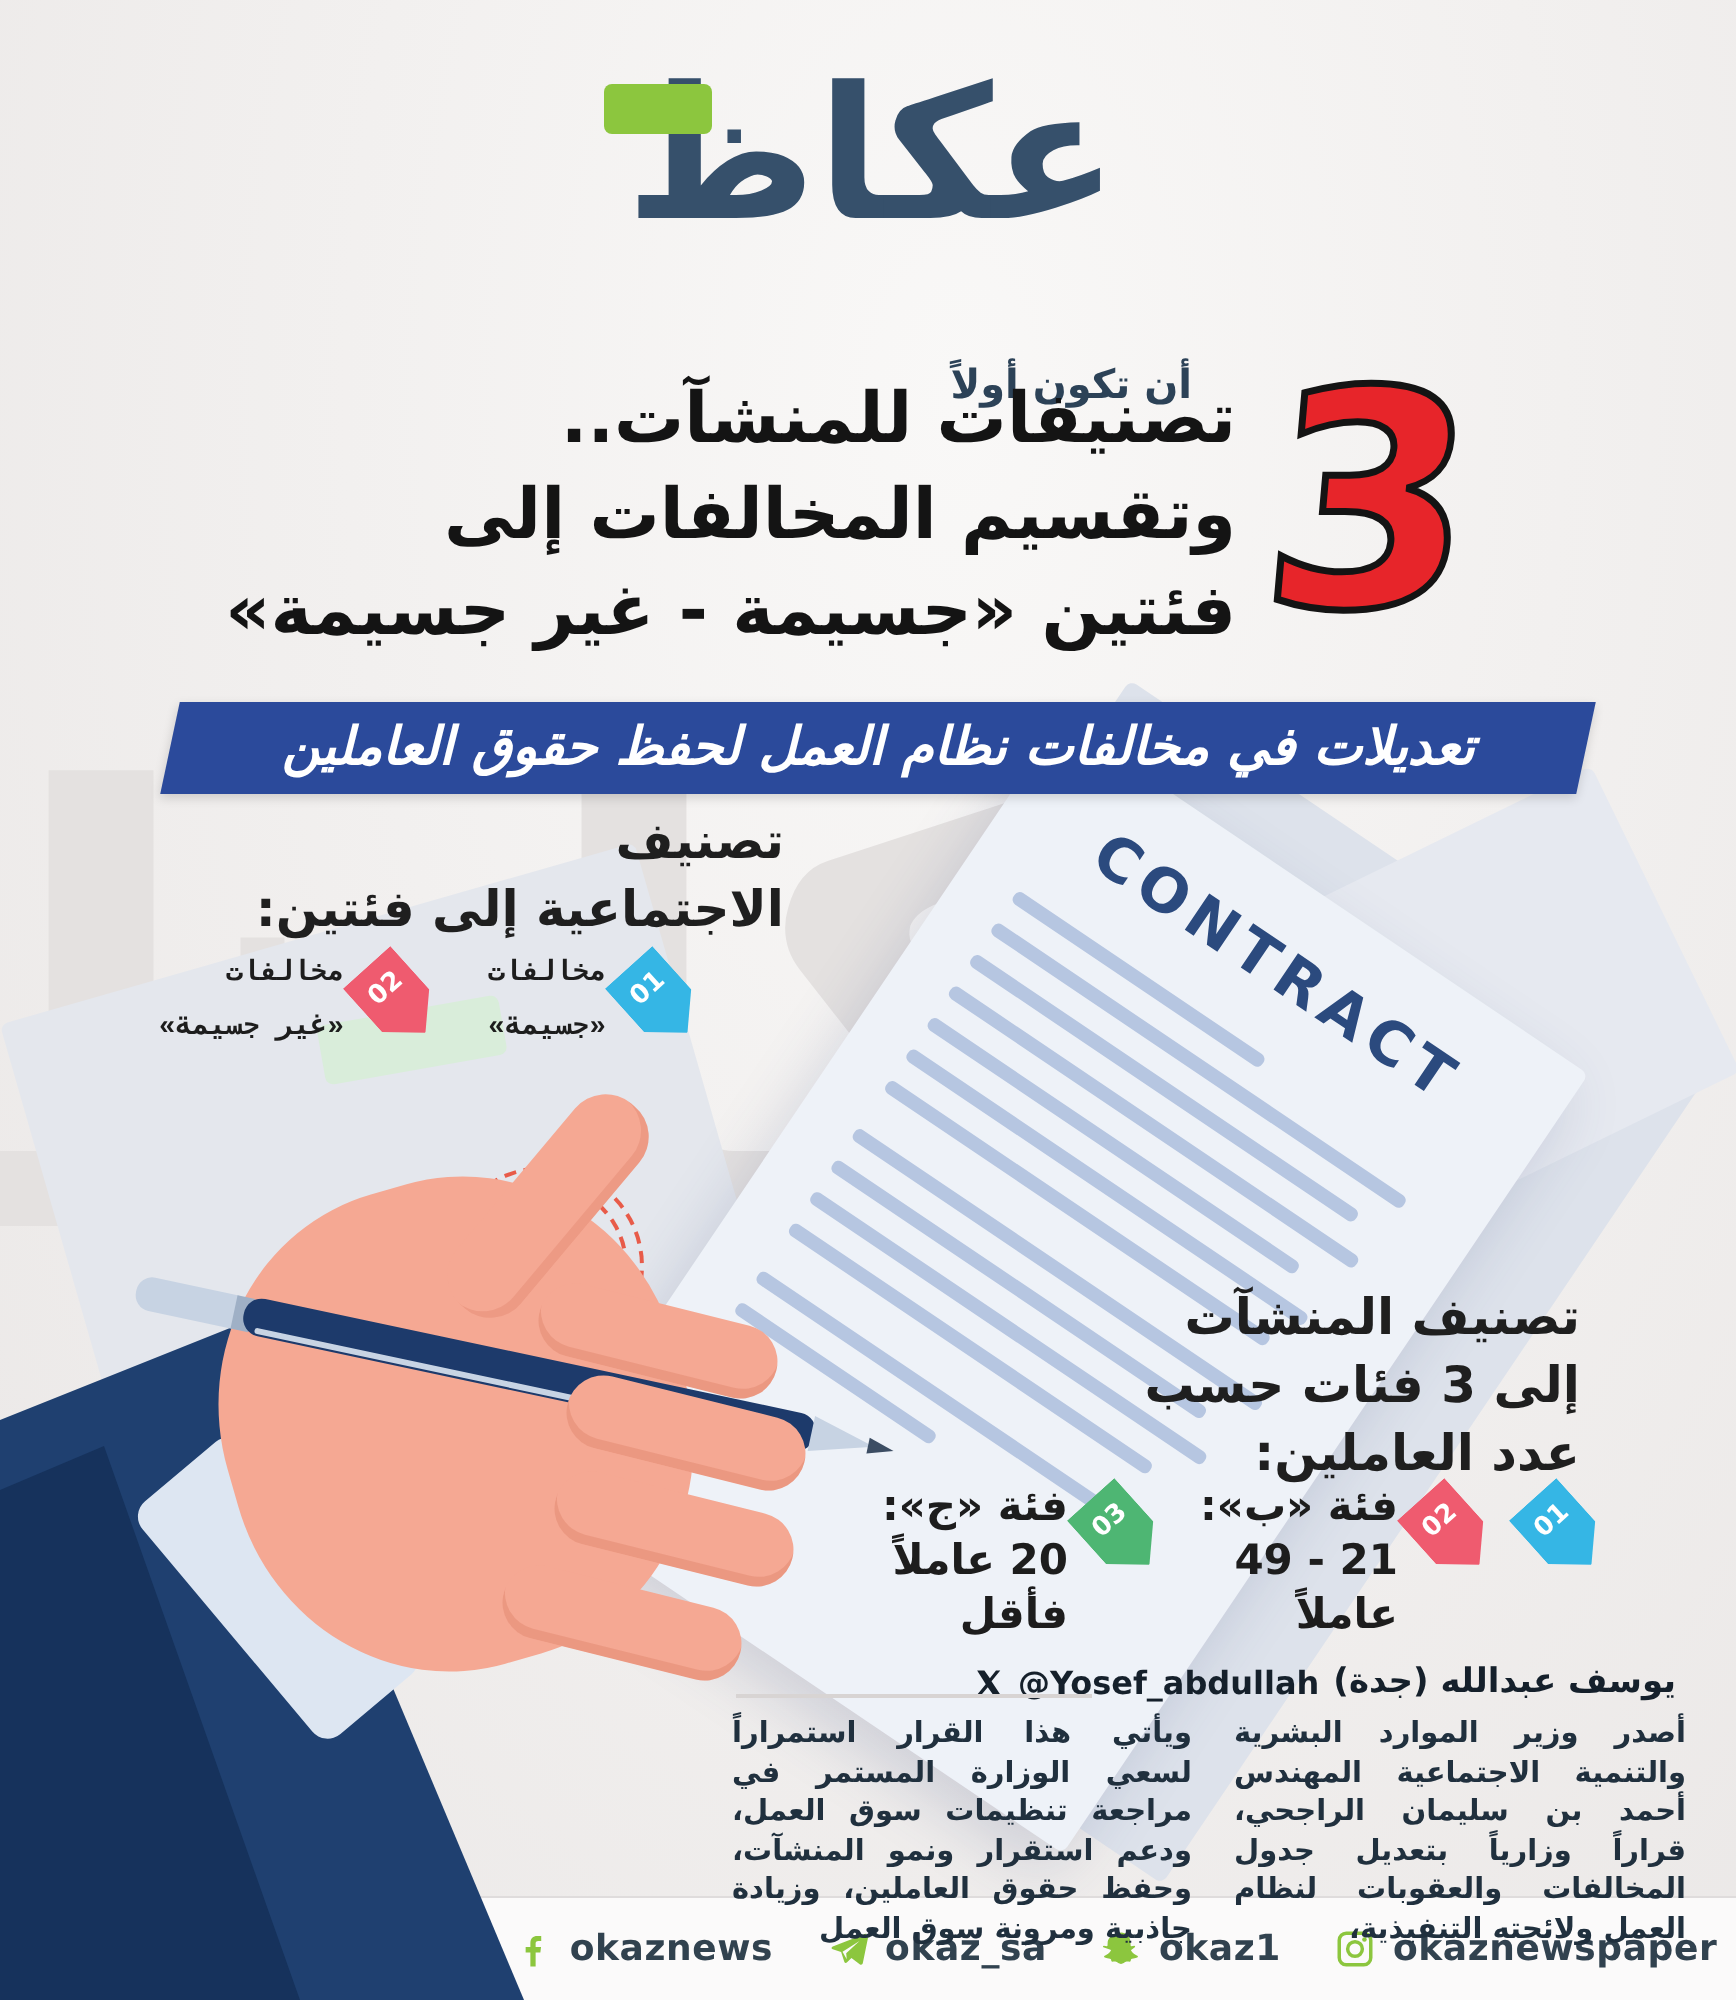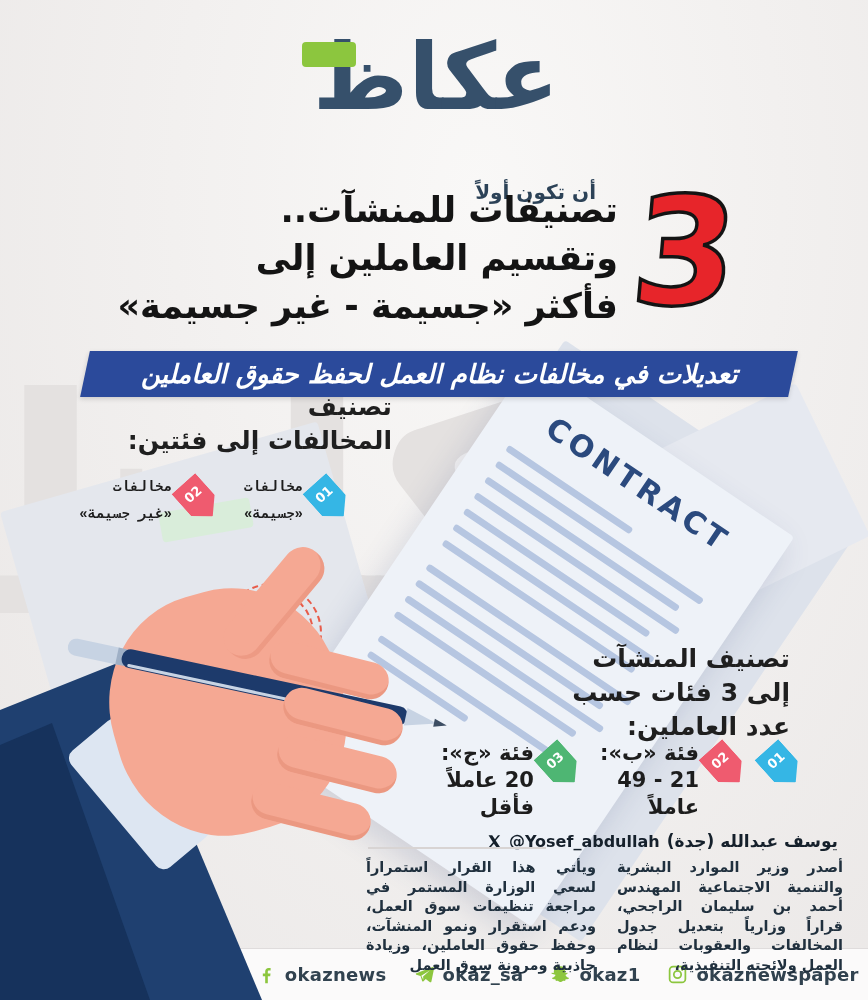--- a/index.html
+++ b/index.html
@@ -27,21 +27,21 @@
   .headline-text{right:250px;top:186px;z-index:3;direction:rtl;text-align:right;
     font-size:35px;line-height:48px;font-weight:800;color:#141414;}
 
   
   .banner{left:85px;top:351px;width:708px;height:46px;background:#2b4a9b;transform:skewX(-12deg);
     z-index:3;display:flex;align-items:center;justify-content:center;box-shadow:0 2px 5px rgba(0,0,0,.15);}
   .banner span{transform:skewX(12deg);direction:rtl;color:#fff;font-size:26px;font-weight:bold;font-style:italic;white-space:nowrap;}
 
   
   .sec-title{z-index:5;direction:rtl;text-align:right;font-size:25px;line-height:34px;font-weight:bold;color:#1f1f1f;}
-  .v-title{right:476px;top:390px;}
+  .v-title{right:476px;top:404px;}
   .e-title{right:78px;top:642px;}
 
   
   .cat-row{z-index:5;display:flex;direction:rtl;align-items:flex-start;}
   .v-items{right:523px;top:474px;gap:30px;}
   .e-items{right:71px;top:740px;gap:24px;}
   .cat-item{display:flex;direction:rtl;gap:10px;align-items:flex-start;}
   .badge{width:32px;height:44px;flex:0 0 auto;margin-top:4px;
     clip-path:polygon(0 0,100% 0,100% 66%,50% 100%,0 66%);
     transform:rotate(-42deg);display:flex;justify-content:center;color:#fff;
@@ -105,27 +105,27 @@
 
   <div class="abs watermark">عكاظ</div>
 
   <div class="abs logo-wrap">
     <div class="logo-text">عكاظ</div>
     <div class="logo-accent"></div>
   </div>
   <div class="abs tagline">أن تكون أولاً</div>
 
   <div class="abs headline-number">3</div>
-  <div class="abs headline-text"><span>تصنيفات للمنشآت..</span><br><span>وتقسيم العاملين إلى</span><br><span>فأكثر «جسيمة - غير جسيمة»</span></div>
+  <div class="abs headline-text"><span>تصنيفات للمنشآت..</span><br><span>وتقسيم المخالفات إلى</span><br><span>فئتين «جسيمة - غير جسيمة»</span></div>
 
   <div class="abs banner">
     <span>تعديلات في مخالفات نظام العمل لحفظ حقوق العاملين</span>
   </div>
 
-  <div class="abs sec-title v-title"><span>تصنيف</span><br><span>المخالفات إلى فئتين:</span></div>
+  <div class="abs sec-title v-title"><span>تصنيف</span><br><span>الاجتماعية إلى فئتين:</span></div>
   <div class="abs cat-row v-items">
       <div class="cat-item">
         <div class="badge" style="background: rgb(53, 182, 229);">01</div>
         <div class="cat-label"><span>مخالفات</span><br><span>«جسيمة»</span></div>
       </div>
       <div class="cat-item">
         <div class="badge" style="background: rgb(239, 91, 111);">02</div>
         <div class="cat-label"><span>مخالفات</span><br><span>«غير جسيمة»</span></div>
       </div>
     </div>

